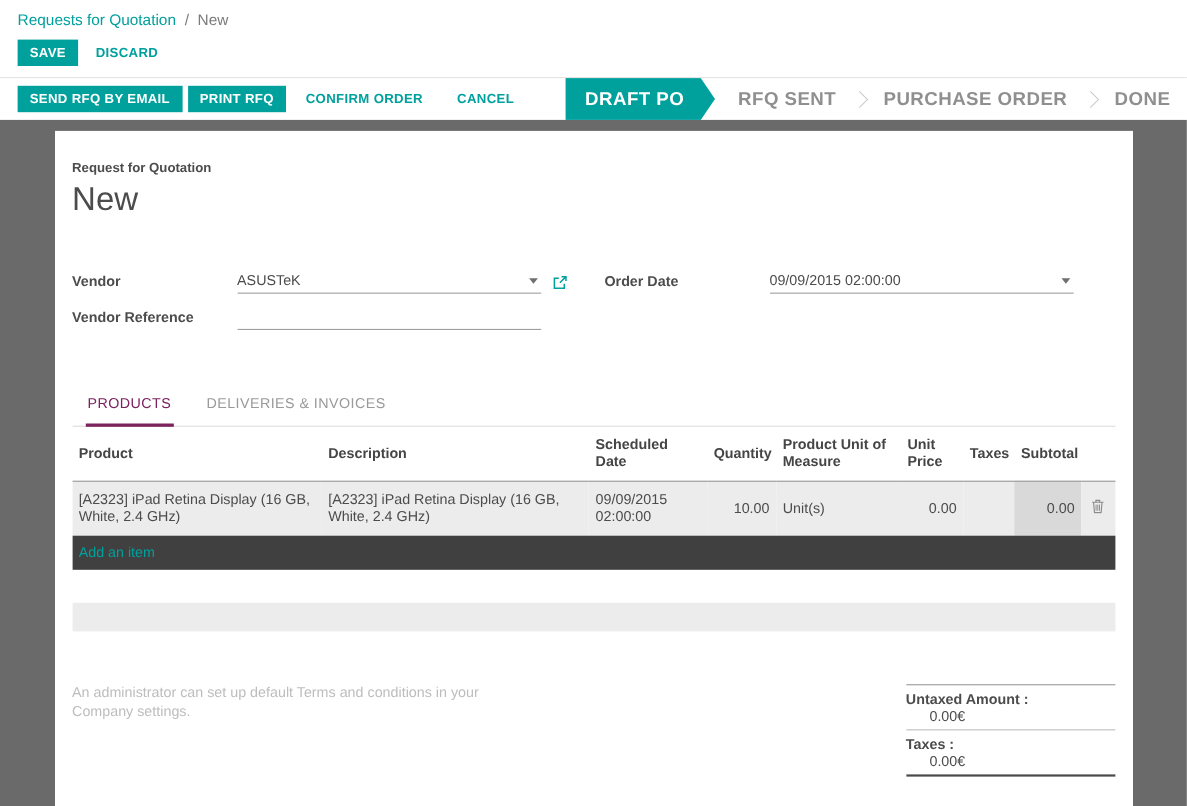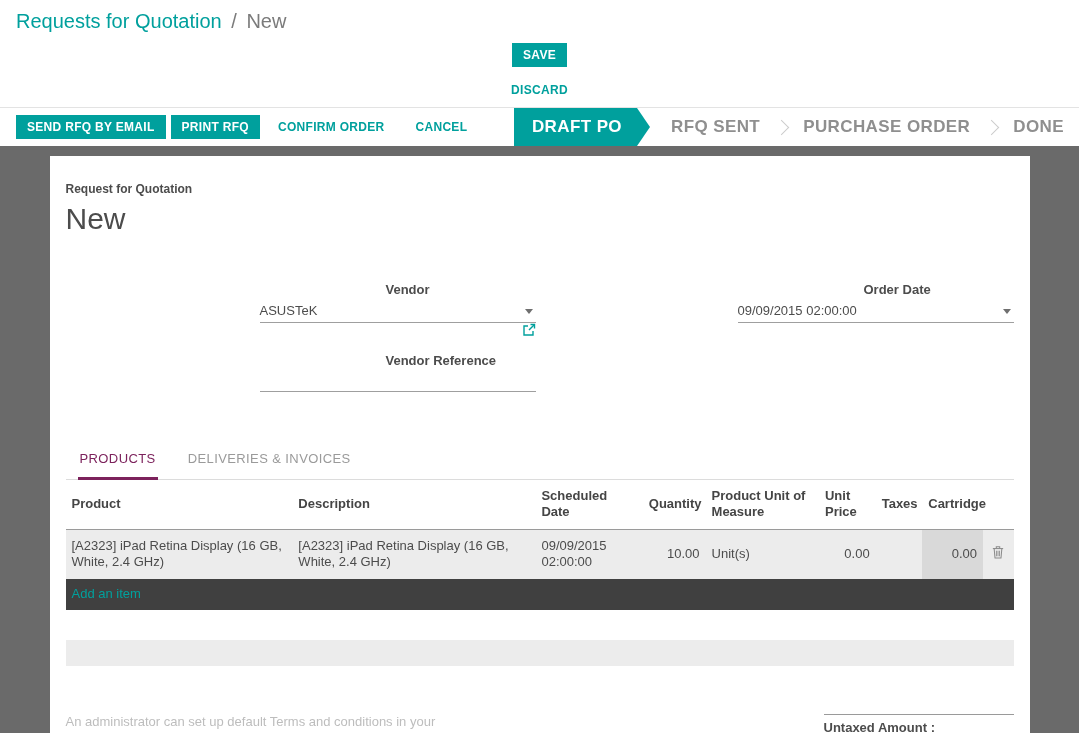--- a/index.html
+++ b/index.html
@@ -7,29 +7,29 @@
   body {
     width: 1079px; height: 733px;
     font-family: "Liberation Sans", sans-serif;
     background: #ffffff;
     overflow: hidden;
   }
   .app { display: flex; flex-direction: column; height: 733px; }
 
   
   .topbar { background: #fff; flex: 0 0 auto; }
-  .breadcrumb-row { padding: 10px 16px 4px; font-size: 20px; }
+  .breadcrumb-row { padding: 10px 16px 4px; font-size: 14px; }
   .bc-link { color: #00a09d; text-decoration: none; cursor: pointer; }
   .bc-sep { color: #7b7b7b; margin: 0 4px; }
   .bc-current { color: #7b7b7b; }
 
   .save-row {
     padding: 6px 16px 10px;
     border-bottom: 1px solid #e3e3e3;
-    display: flex; align-items: center; gap: 16px; flex-direction: column;
+    display: flex; align-items: center; gap: 16px;
   }
   .btn-primary {
     background: #00a09d; color: #fff; border: none;
     font-family: inherit; font-size: 12px; font-weight: bold;
     letter-spacing: .3px; padding: 5px 11px; cursor: pointer;
   }
   .link-btn {
     color: #00a09d; font-size: 12px; font-weight: bold;
     letter-spacing: .3px; text-decoration: none; cursor: pointer;
   }
@@ -66,21 +66,21 @@
   }
   .sheet { width: 980px; background: #fff; padding: 26px 16px 16px; }
 
   .sheet-subtitle { font-size: 12px; font-weight: bold; color: #4c4c4c; }
   .sheet-title { font-size: 30px; font-weight: normal; color: #4c4c4c; margin: 6px 0 0; }
 
   
   .form-grid { display: flex; margin-top: 46px; }
   .fcol-left { width: 470px; }
   .fcol-right { flex: 1; padding-left: 14px; }
-  .frow { display: flex; align-items: flex-end; margin-bottom: 13px; flex-direction: column; }
+  .frow { display: flex; align-items: flex-end; margin-bottom: 13px; }
   .flabel { width: 150px; font-size: 13px; font-weight: bold; color: #4c4c4c; padding-bottom: 4px; }
   .input-wrap {
     width: 276px; border-bottom: 1px solid #9f9f9f; position: relative;
     padding: 2px 18px 4px 0; font-size: 13px; color: #4c4c4c;
     min-height: 20px; cursor: text;
   }
   .caret {
     position: absolute; right: 3px; bottom: 8px;
     width: 0; height: 0; cursor: pointer;
     border-left: 4px solid transparent; border-right: 4px solid transparent;
@@ -224,21 +224,21 @@
         </colgroup>
         <thead>
           <tr>
             <th>Product</th>
             <th>Description</th>
             <th>Scheduled Date</th>
             <th class="num">Quantity</th>
             <th>Product Unit of Measure</th>
             <th>Unit Price</th>
             <th>Taxes</th>
-            <th class="num">Cartridge</th>
+            <th class="num">Subtotal</th>
             <th></th>
           </tr>
         </thead>
         <tbody>
           <tr class="row-highlight">
             <td>[A2323] iPad Retina Display (16 GB, White, 2.4 GHz)</td>
             <td>[A2323] iPad Retina Display (16 GB, White, 2.4 GHz)</td>
             <td>09/09/2015 02:00:00</td>
             <td class="num">10.00</td>
             <td>Unit(s)</td>

